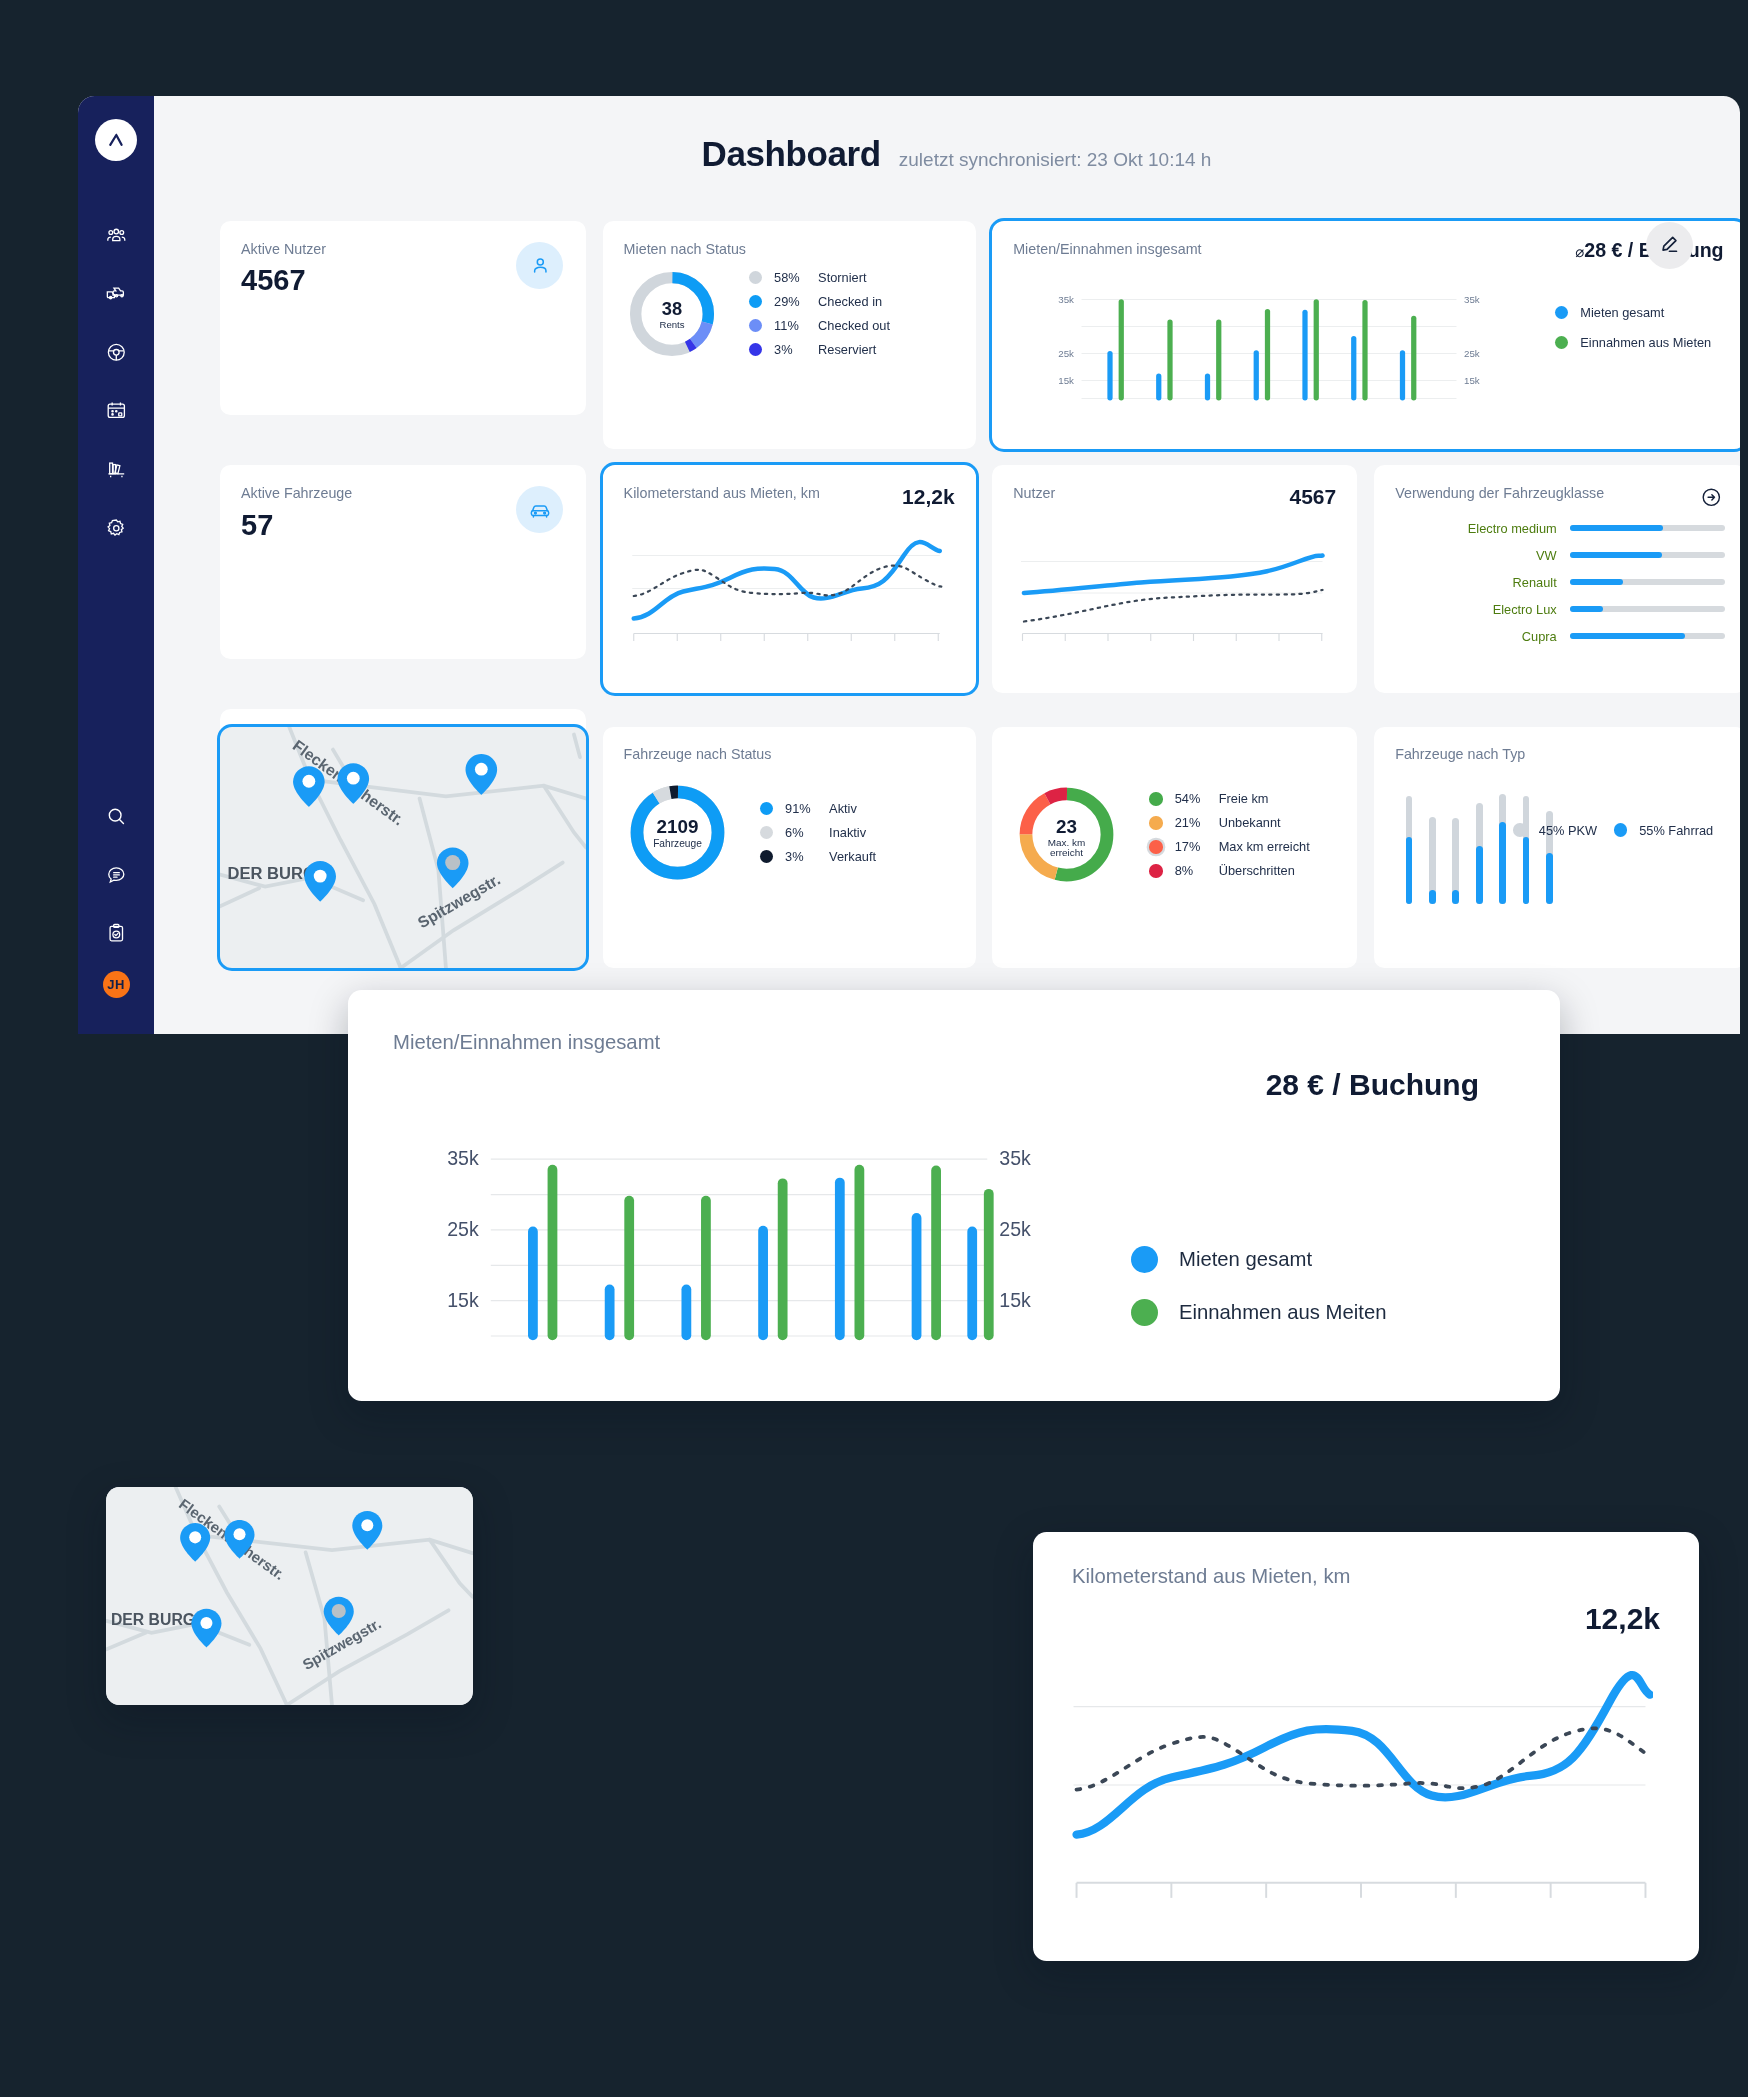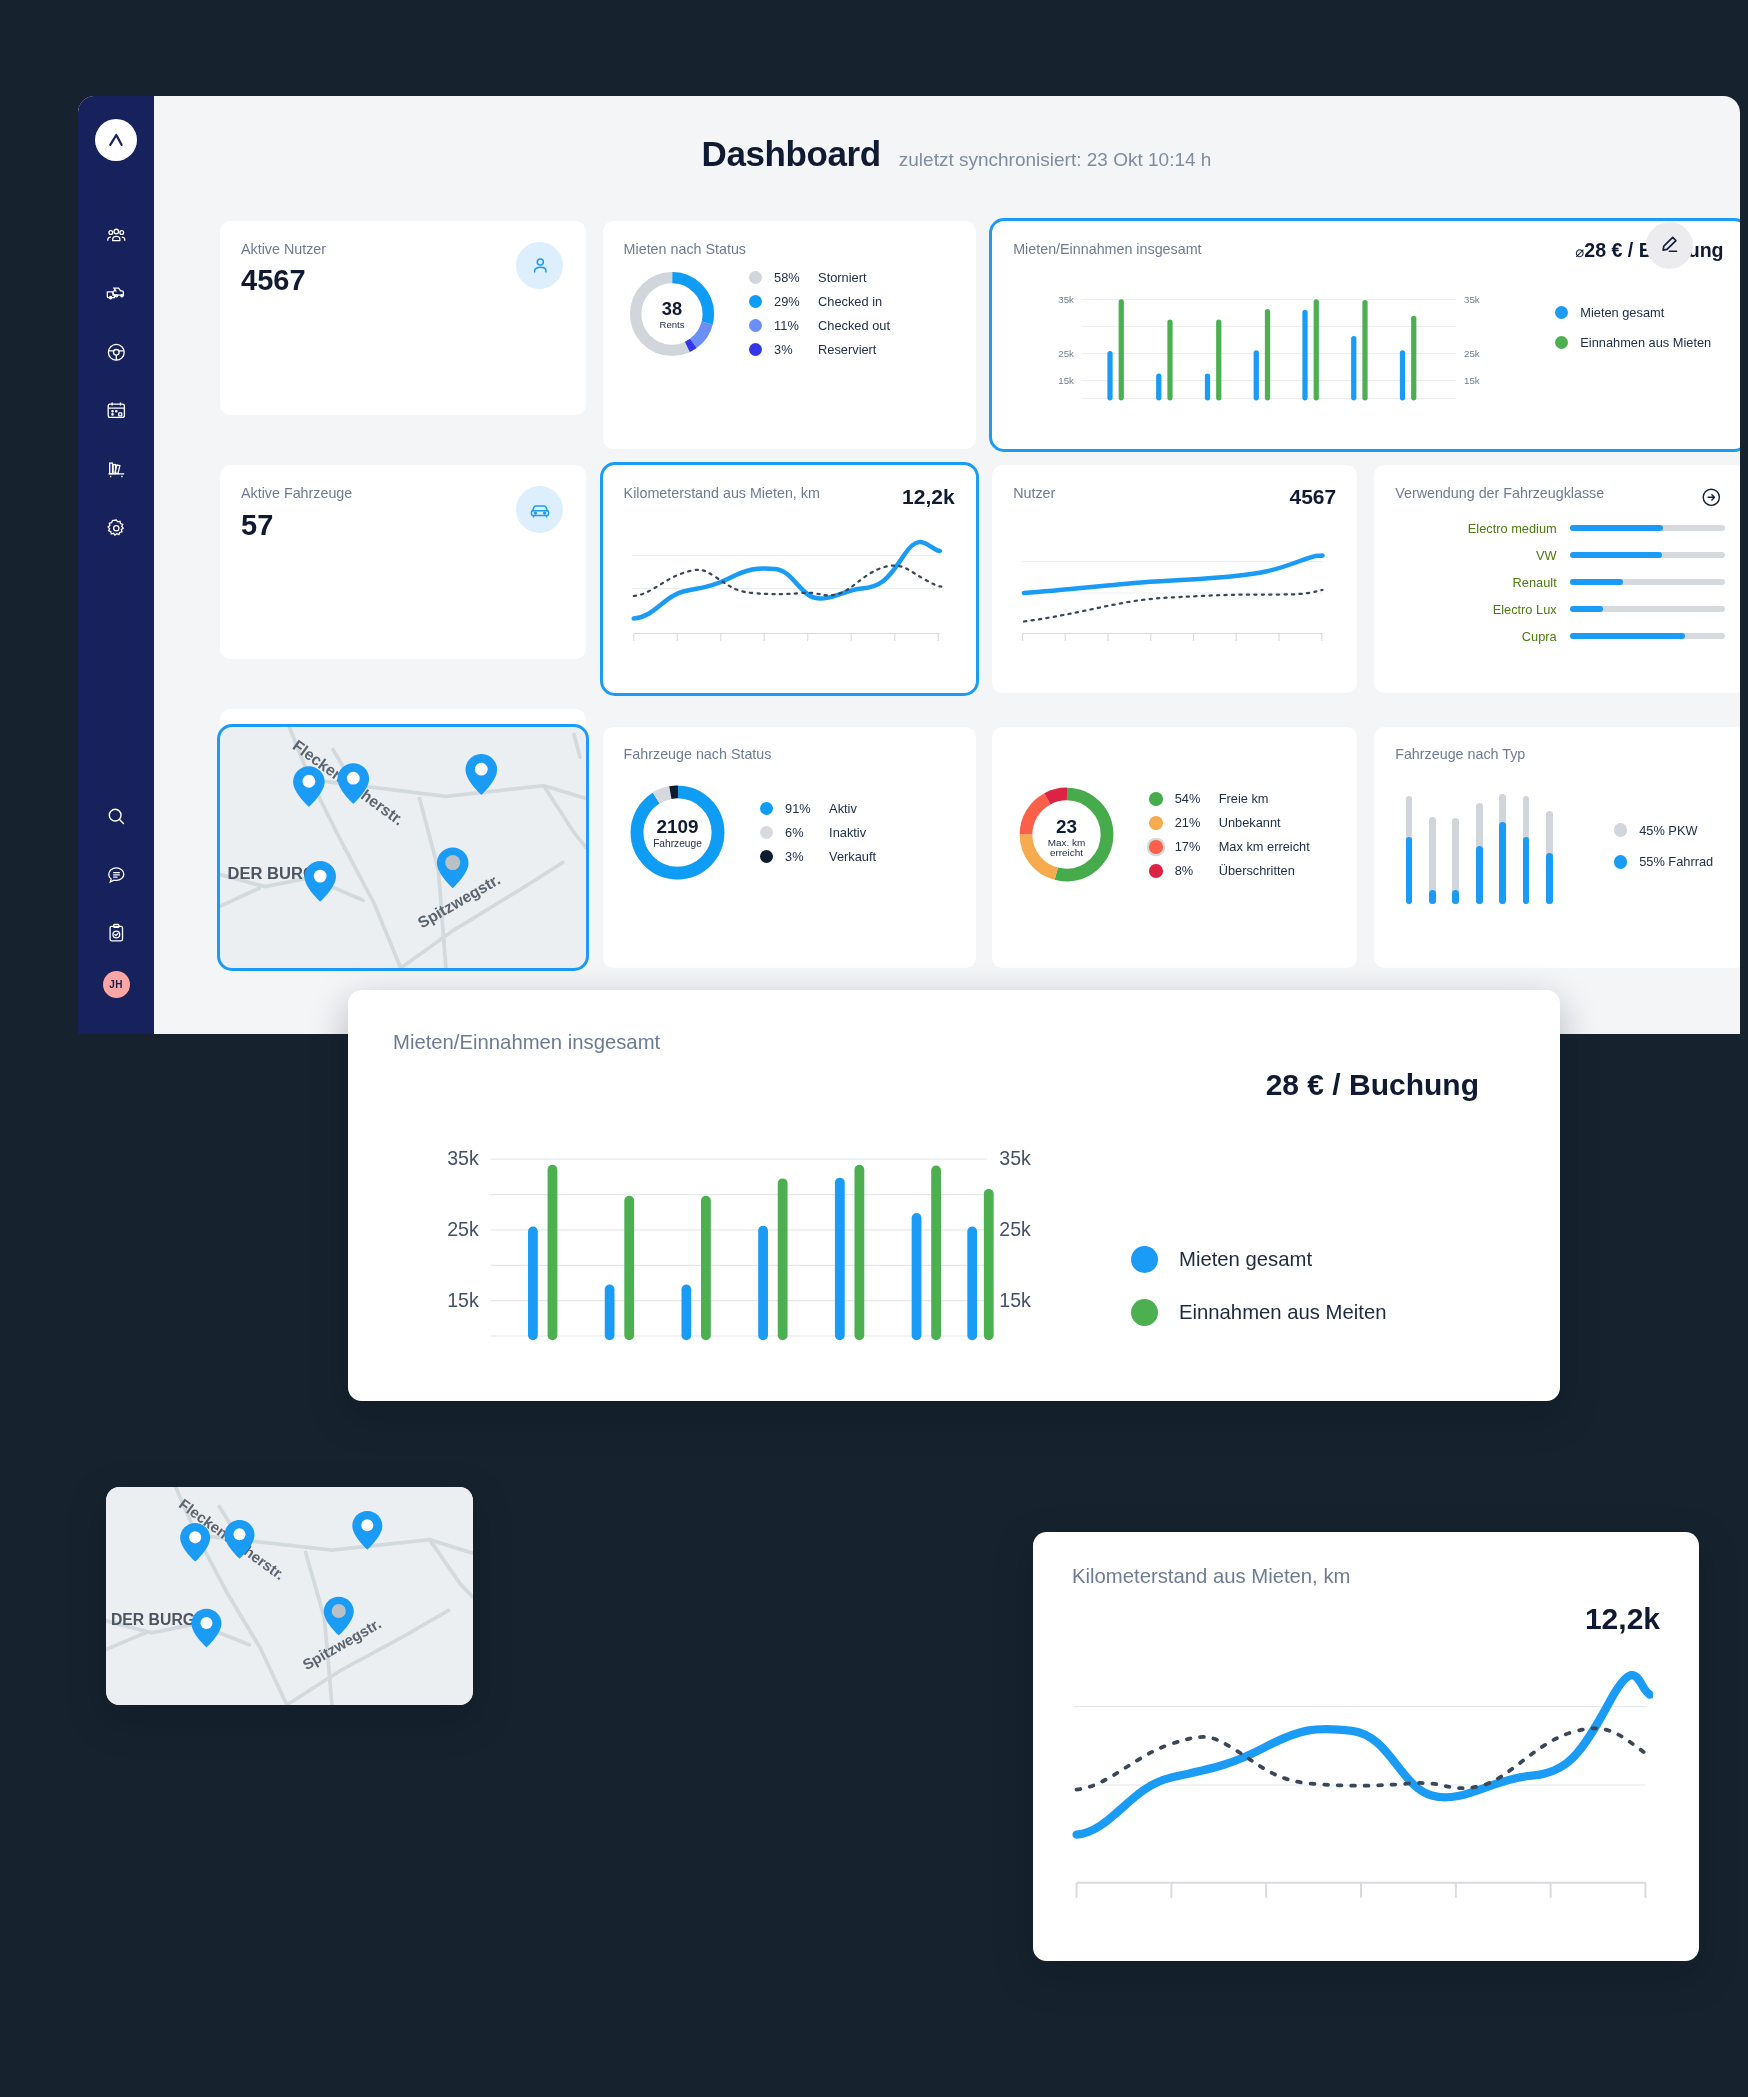--- a/index.html
+++ b/index.html
@@ -34,22 +34,22 @@
   .nav-top { margin-top: 53px; display: flex; flex-direction: column; gap: 16.6px; }
   .nav-bottom { position: absolute; bottom: 36px; display: flex; flex-direction: column; gap: 16.6px; align-items: center; }
   .nav-item {
     width: 42px; height: 42px;
     display: flex; align-items: center; justify-content: center;
     cursor: pointer; border-radius: 9px;
   }
   .nav-item svg { display: block; }
   .avatar-badge {
     width: 27px; height: 27px; border-radius: 50%;
-    background: #fca5a5; color: #12204a;
-    font-size: 10px; font-weight: bold;
+    background: #f97316; color: #12204a;
+    font-size: 13px; font-weight: bold;
     display: flex; align-items: center; justify-content: center;
     letter-spacing: 0.4px;
   }
 
   
   .content { position: absolute; left: 76px; top: 0; right: 0; bottom: 0; padding: 38px 47px 0 66px; }
   .header-row { display: flex; align-items: baseline; justify-content: center; }
   .page-title { font-size: 35px; font-weight: bold; color: #101b33; letter-spacing: -0.4px; }
   .sync-text { font-size: 19px; color: #7f8ca1; margin-left: 18px; }
   .edit-btn {
@@ -100,21 +100,21 @@
   .arrow-btn {
     position: absolute; right: 21px; top: 18px; width: 27px; height: 27px;
     border-radius: 50%; border: none; background: transparent; cursor: pointer;
     display: flex; align-items: center; justify-content: center;
   }
 
   
   .typbars { display: flex; align-items: flex-end; gap: 16.6px; height: 113px; margin-top: 29px; margin-left: 10.5px; }
   .typbar { width: 6.8px; border-radius: 3.8px; background: #d0d6dc; position: relative; }
   .typbar i { position: absolute; left: 0; bottom: 0; width: 100%; border-radius: 3.8px; background: #1a9bf6; display: block; }
-  .typ-legend { position: absolute; right: 33px; top: 96px; display: flex; flex-direction: column; gap: 16.6px; }
+  .typ-legend { position: absolute; right: 33px; top: 96px; display: flex; flex-direction: row; gap: 16.6px; }
 
   
   .map-card { padding: 0; background: #eceff1; }
   .map-svg { display: block; width: 100%; height: 100%; }
 
   
   .popup {
     position: absolute; background: #ffffff; border-radius: 13.5px;
     box-shadow: 0 13.5px 38px rgba(8,16,30,.28);
   }

